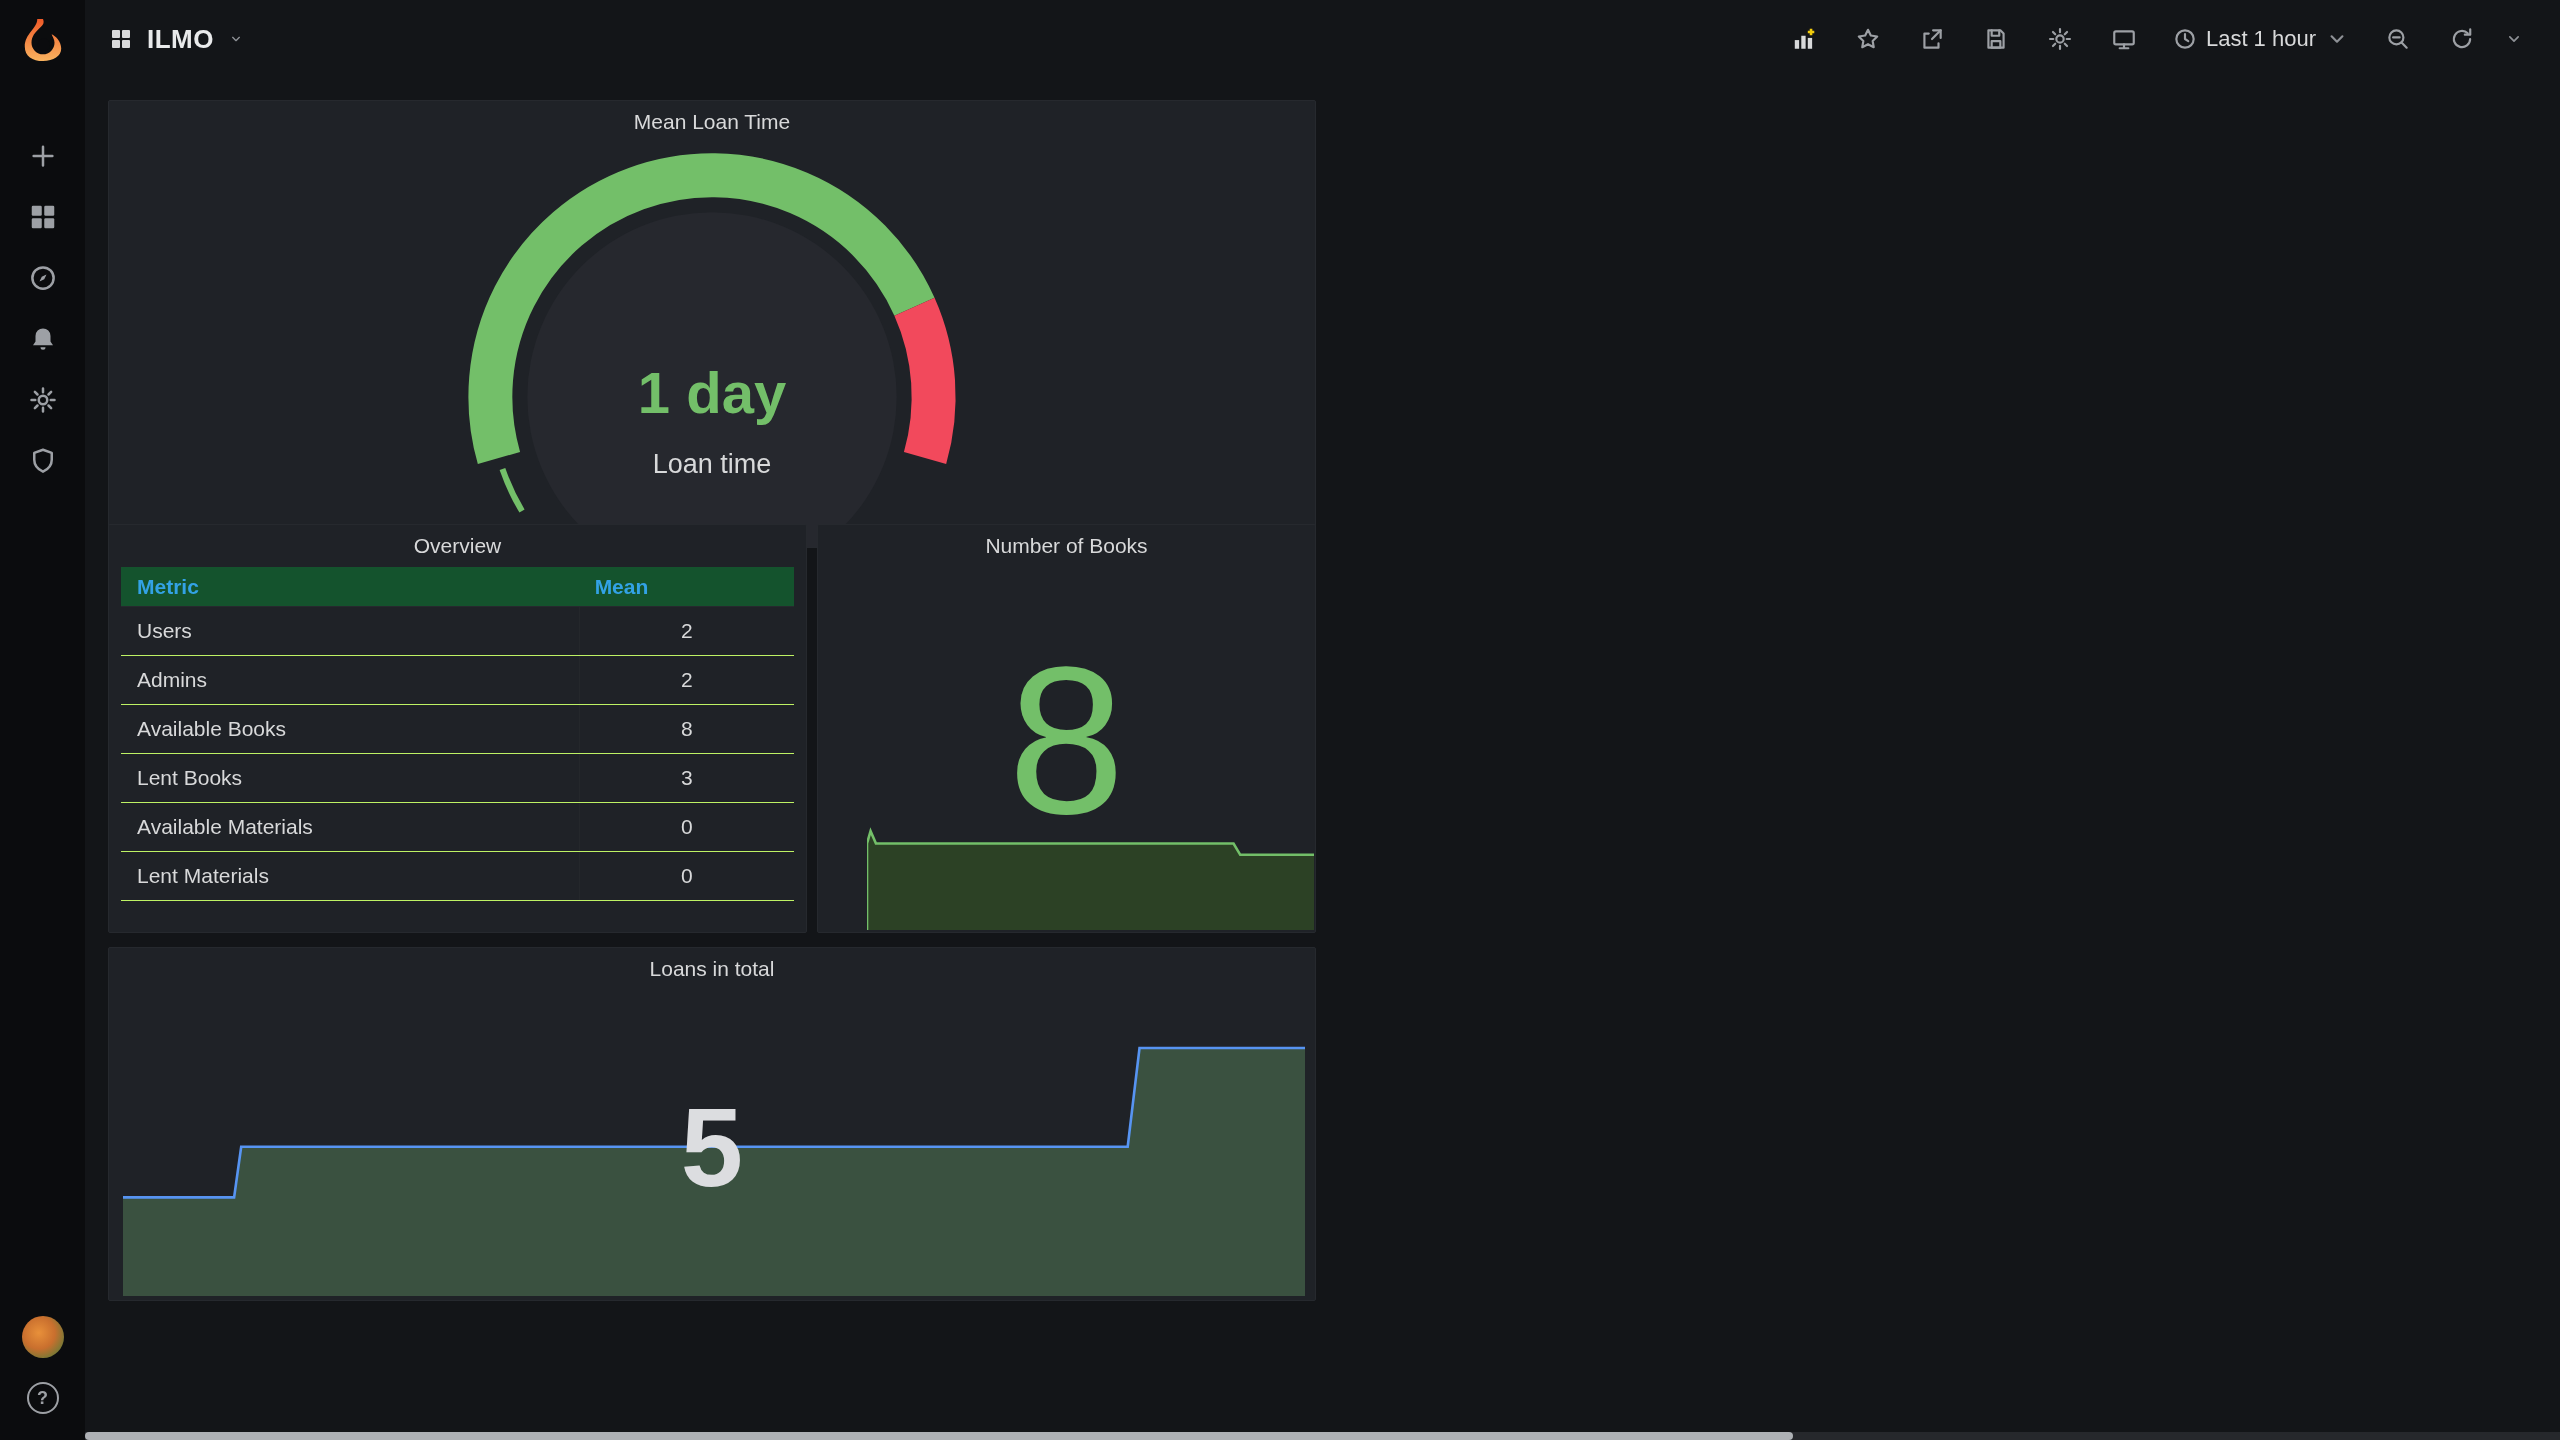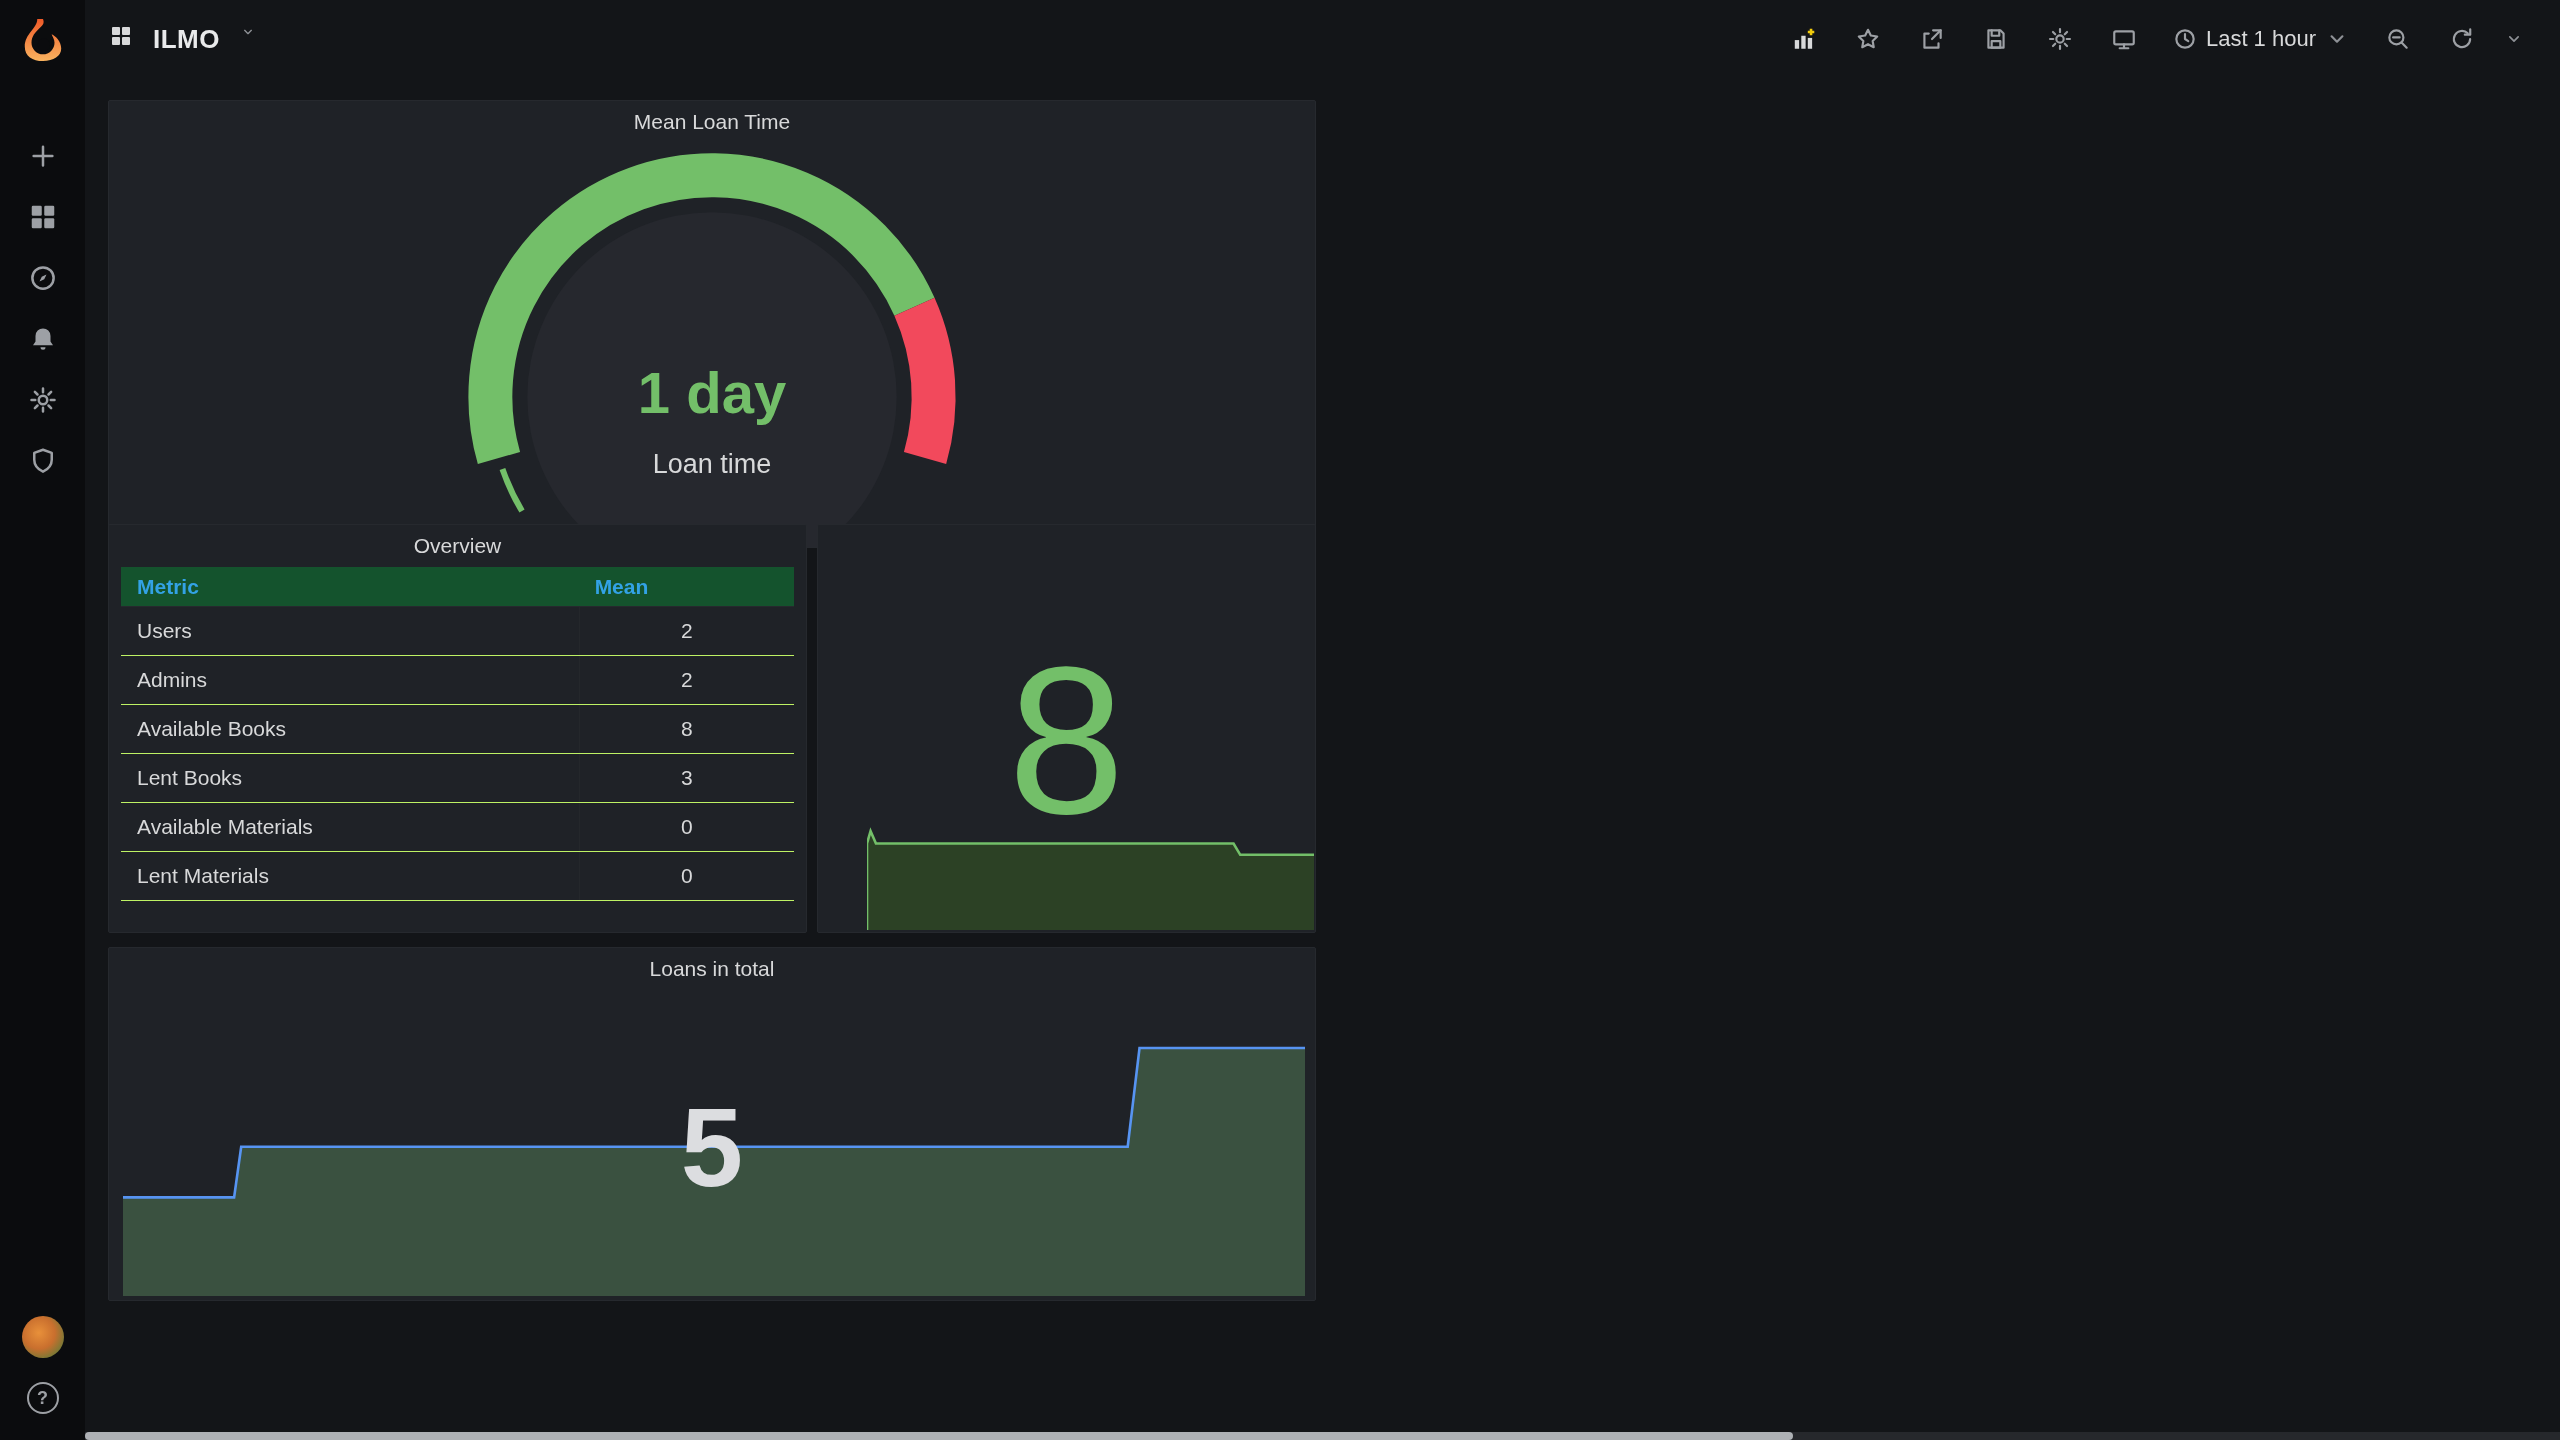--- a/index.html
+++ b/index.html
@@ -18,21 +18,21 @@
   .side-bottom { margin-top:auto; display:flex; flex-direction:column; align-items:center; gap:24px; padding-bottom:26px; }
   .avatar { width:42px; height:42px; border-radius:50%; border:none; cursor:pointer;
             background:radial-gradient(circle at 40% 40%, #e8903a 0%, #c96f2e 45%, #6d7a36 80%, #4c5a2a 100%); }
   .help-btn { width:32px; height:32px; border-radius:50%; border:2px solid #9da0a5; background:none;
               color:#9da0a5; font-size:18px; font-weight:bold; display:flex; align-items:center; justify-content:center; cursor:pointer; }
 
   
   .main { position:absolute; left:85px; top:0; right:0; bottom:0; }
   .navbar { position:absolute; left:0; top:0; right:0; height:78px; display:flex;
             align-items:center; justify-content:space-between; padding:0 24px; background:#131518; }
-  .nav-left { display:flex; align-items:flex-start; gap:20px; cursor:pointer; }
+  .nav-left { display:flex; align-items:center; gap:14px; cursor:pointer; }
   .nav-title { font-size:26px; font-weight:600; color:#e9eaeb; letter-spacing:0.5px; }
   .nav-right { display:flex; align-items:flex-end; gap:20px; }
   .nav-btn { background:none; border:none; color:#9da0a5; height:44px; min-width:44px; display:flex;
              align-items:center; justify-content:center; gap:8px; cursor:pointer; padding:0 6px; }
   .nav-btn svg { width:26px; height:26px; }
   .nav-btn.small svg { width:20px; height:20px; }
   .time-label { font-size:22px; color:#d8d9da; white-space:nowrap; }
   .icon-stroke { fill:none; stroke:currentColor; stroke-width:2; stroke-linecap:round; stroke-linejoin:round; }
 
   
@@ -273,20 +273,21 @@
               </div>
               <div class="trow">
                 <div class="tcell metric">Lent Materials</div>
                 <div class="tcell value">0</div>
               </div>
             </div>
         </div>
       </section>
 
       <section class="panel" id="panel-books">
+        <div class="panel-title">Number of Books</div>
         <div class="big-stat" id="books-value">8</div>
         <div class="spark" id="books-spark">
             <svg viewBox="0 0 100 100" preserveAspectRatio="none">
               <polygon points="0,100 0,16 0.8,4 2,16 82,16 83.5,27 100,27 100,100 0,100" fill="#2c4125"></polygon>
               <polyline points="0,100 0,16 0.8,4 2,16 82,16 83.5,27 100,27" fill="none" stroke="#73bf69" stroke-width="2.6" vector-effect="non-scaling-stroke"></polyline>
             </svg>
           </div>
       </section>
 
       <section class="panel" id="panel-loans">

